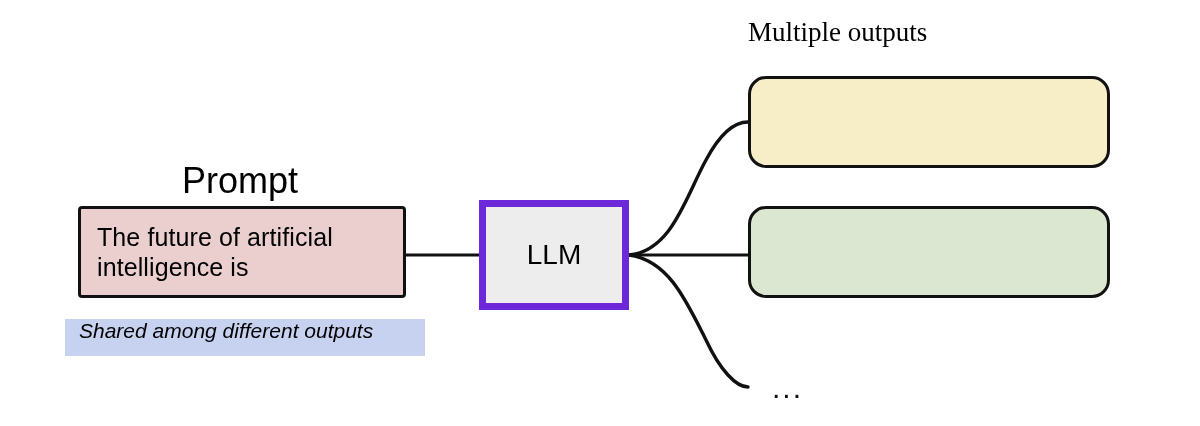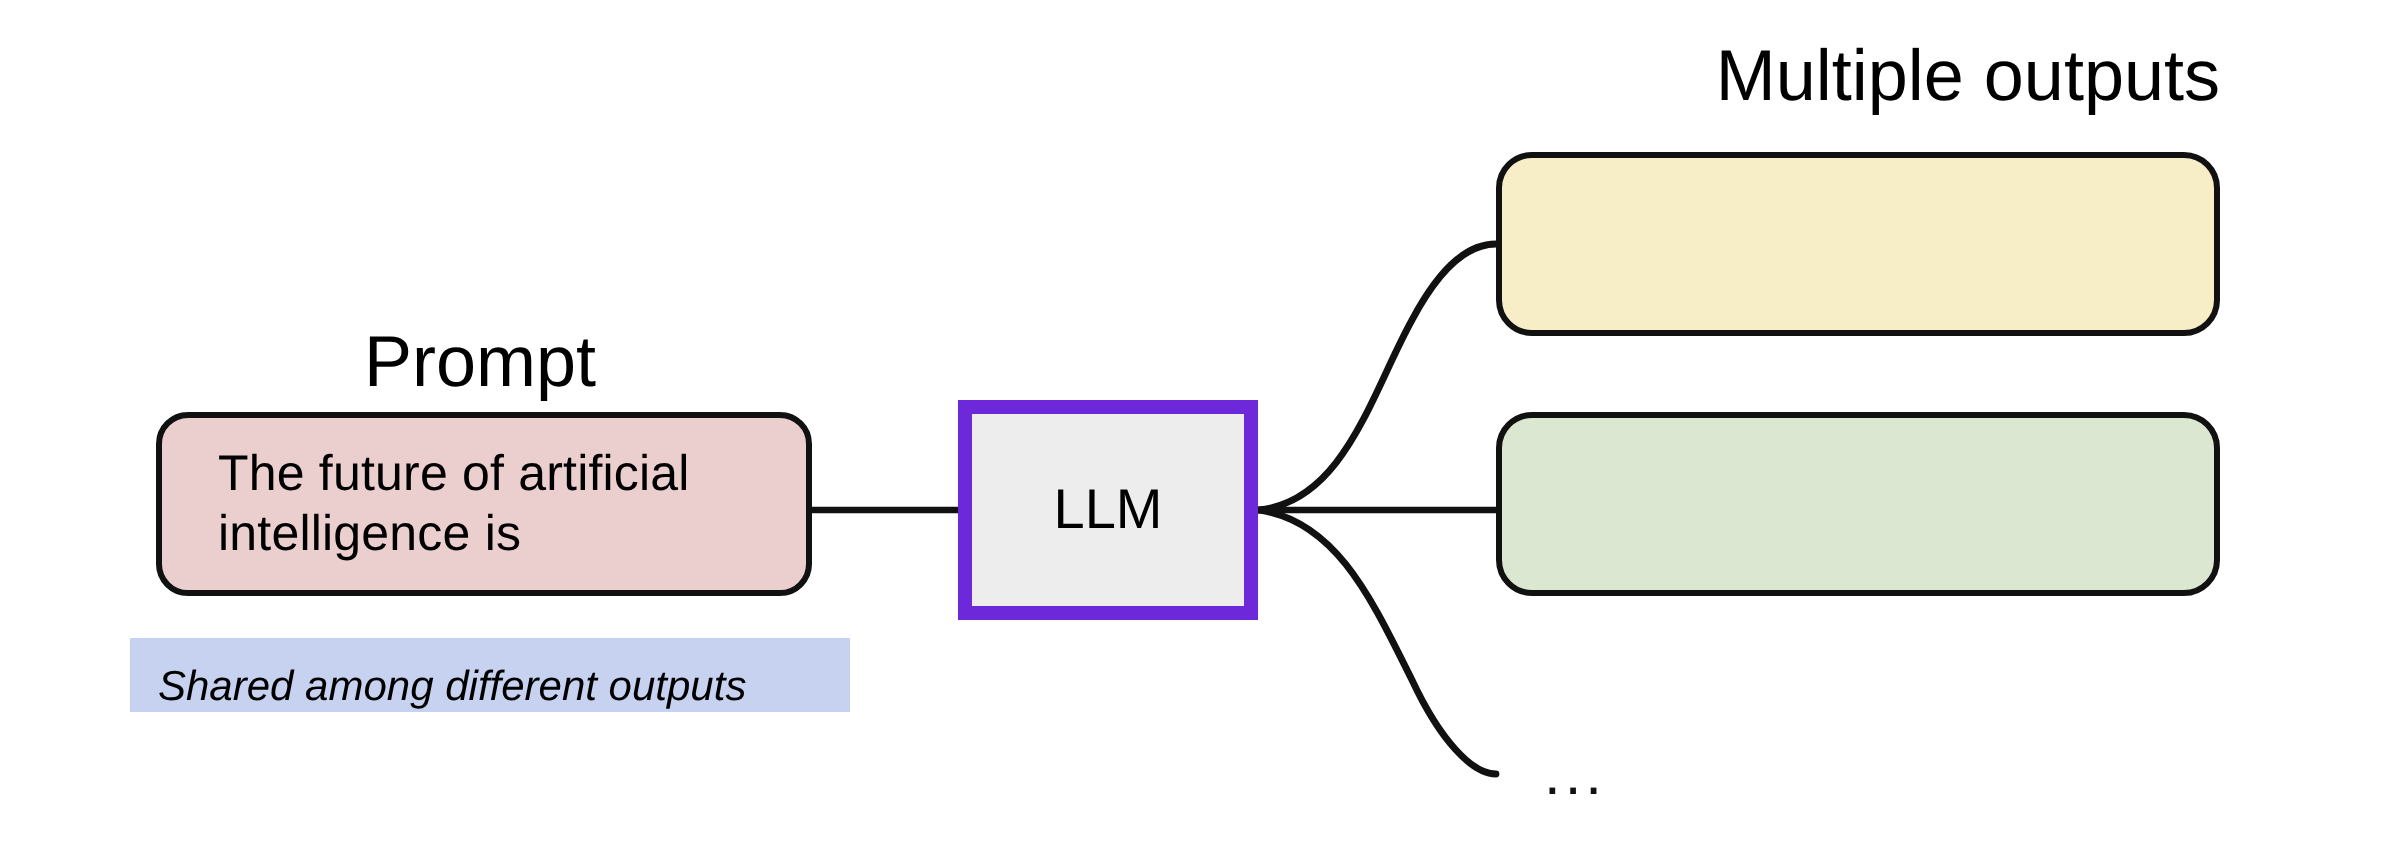--- a/index.html
+++ b/index.html
@@ -57,39 +57,39 @@
     font-size: 36px;
   }
 
   #prompt-box {
     left: 78px;
     top: 206px;
     width: 328px;
     height: 92px;
     background: #ebcfcf;
     border: 3px solid #111111;
-    border-radius: 16px;
-    padding: 0 28px;
+    border-radius: 4px;
+    padding: 0 16px;
   }
   #prompt-box .box-text {
     font-size: 25px;
     line-height: 1.22;
     letter-spacing: 0.1px;
     color: #000000;
     white-space: pre-line;
   }
 
   #shared-note {
     left: 65px;
     top: 319px;
     width: 360px;
     height: 37px;
     background: #c6d2ef;
     display: flex;
-    align-items: flex-end;
+    align-items: flex-start;
     padding-left: 14px;
     box-sizing: border-box;
   }
   #shared-note .note-text {
     font-size: 21px;
     font-style: italic;
     color: #000000;
     white-space: nowrap;
   }
 
@@ -108,22 +108,23 @@
     font-size: 28px;
     color: #000000;
     white-space: nowrap;
   }
 
   
   #outputs-title {
     left: 748px;
     top: 18px;
     width: 362px;
-    text-align: right;
-    font-size: 36px;
+    text-align: left;
+    font-size: 27px;
+    font-family: Liberation Serif, serif;
   }
 
   .output-box {
     left: 748px;
     width: 362px;
     height: 92px;
     border: 3px solid #111111;
     border-radius: 18px;
     padding: 0 18px;
   }

